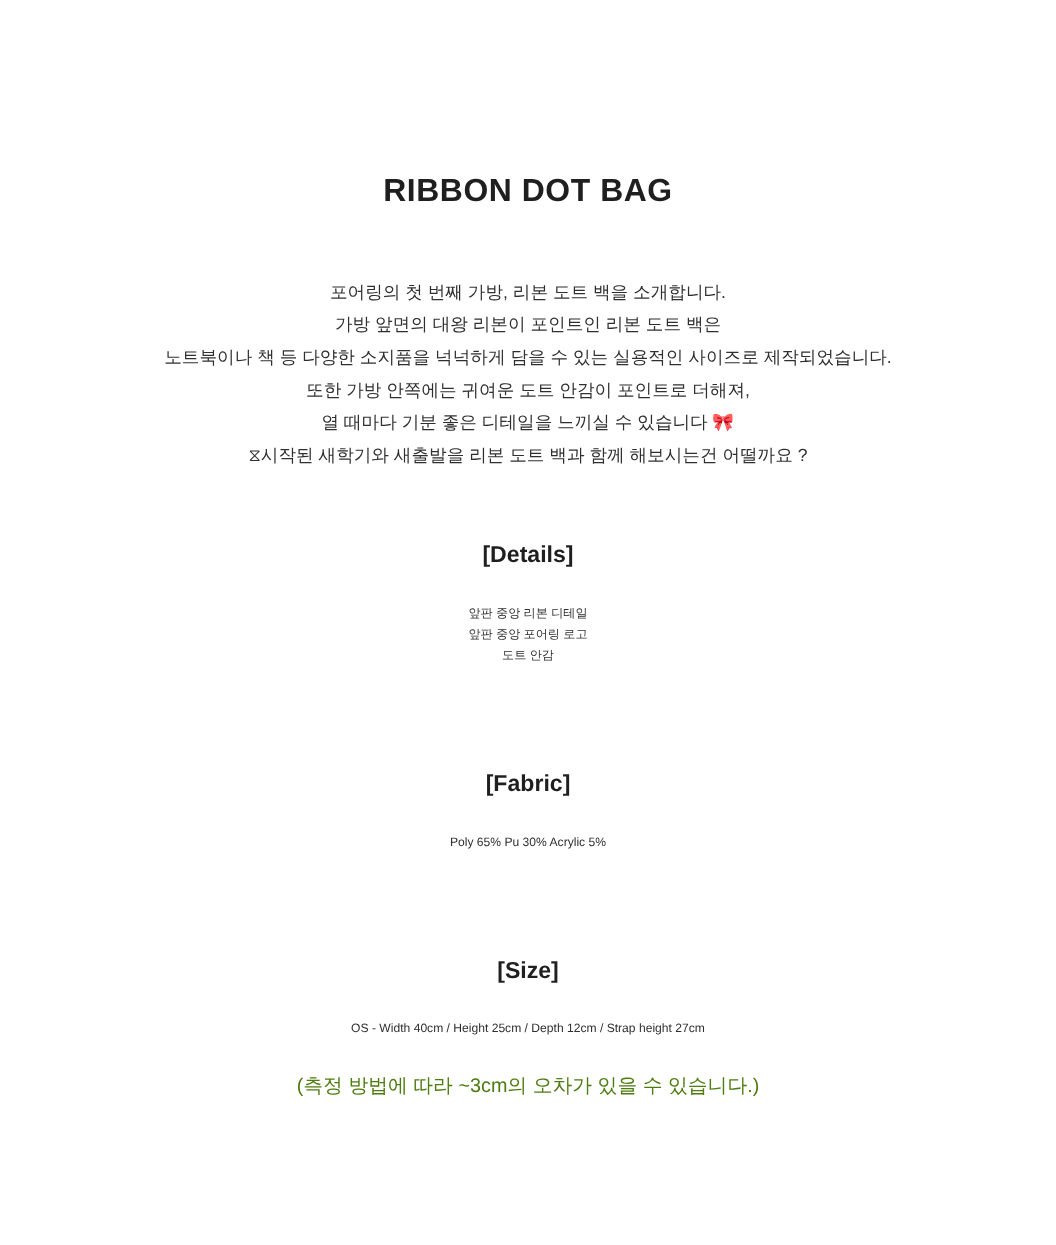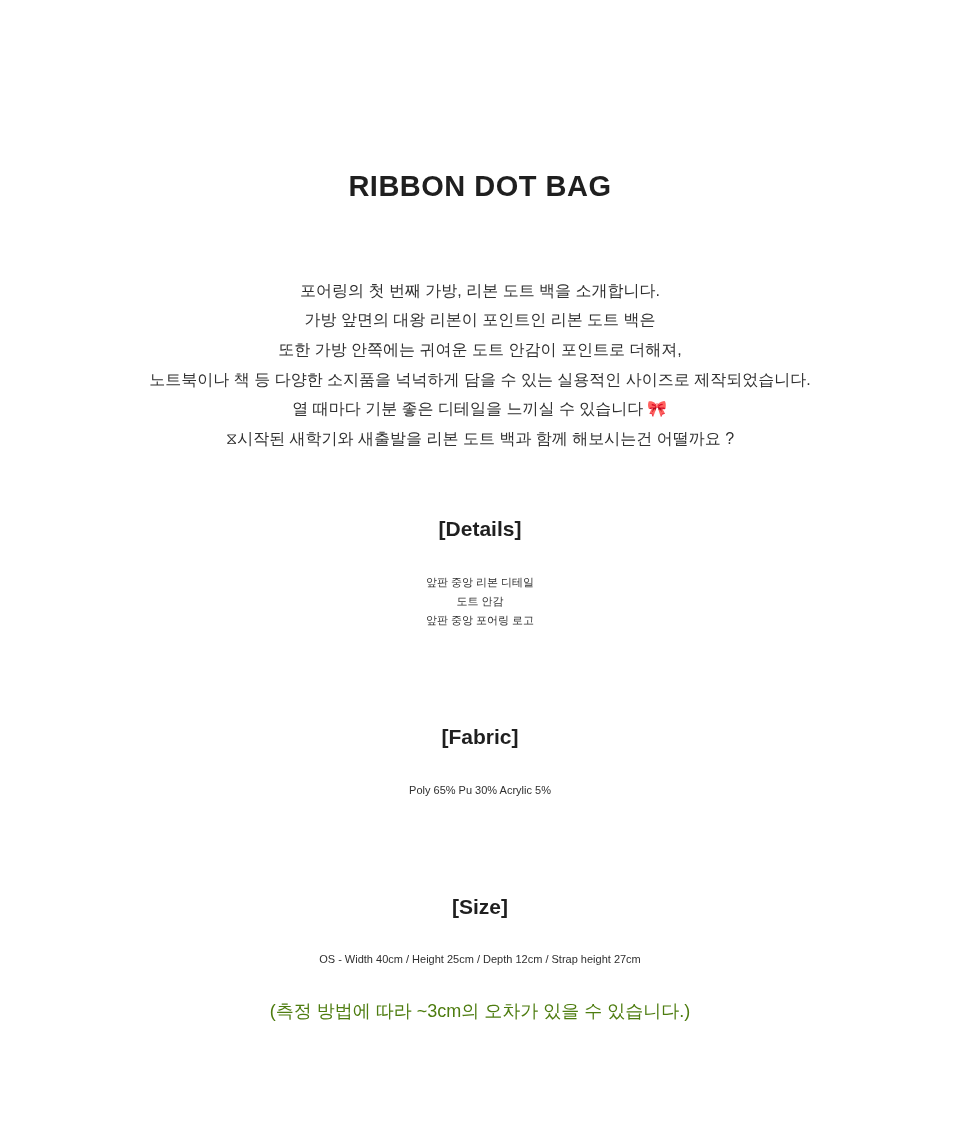--- a/index.html
+++ b/index.html
@@ -19,21 +19,21 @@
     height: 1132px;
     box-sizing: border-box;
     padding: 0 40px;
     text-align: center;
   }
   .product-title {
     font-size: 29px;
     font-weight: bold;
     letter-spacing: 0.5px;
     color: #1f1f1f;
-    margin: 16px;
+    margin: 4px;
     padding-top: 153px;
     line-height: 1.2;
   }
   .intro {
     margin: 0;
     padding-top: 56px;
     font-size: 16px;
     line-height: 1.85;
     color: #2f2f2f;
   }
@@ -77,32 +77,32 @@
 </head>
 <body>
 
 <div class="page">
 
   <h1 class="product-title">RIBBON DOT BAG</h1>
 
   <p class="intro">
     <span>포어링의 첫 번째 가방, 리본 도트 백을 소개합니다.</span>
     <span>가방 앞면의 대왕 리본이 포인트인 리본 도트 백은</span>
+    <span>노트북이나 책 등 다양한 소지품을 넉넉하게 담을 수 있는 실용적인 사이즈로 제작되었습니다.</span>
     <span>또한 가방 안쪽에는 귀여운 도트 안감이 포인트로 더해져,</span>
-    <span>노트북이나 책 등 다양한 소지품을 넉넉하게 담을 수 있는 실용적인 사이즈로 제작되었습니다.</span>
     <span>열 때마다 기분 좋은 디테일을 느끼실 수 있습니다 🎀</span>
     <span>⧖시작된 새학기와 새출발을 리본 도트 백과 함께 해보시는건 어떨까요 ?</span>
   </p>
 
   <div class="section">
     <h2 class="section-heading heading-details">[Details]</h2>
     <p class="section-body body-details">
       <span>앞판 중앙 리본 디테일</span>
+      <span>앞판 중앙 포어링 로고</span>
       <span>도트 안감</span>
-      <span>앞판 중앙 포어링 로고</span>
     </p>
   </div>
 
   <div class="section">
     <h2 class="section-heading heading-fabric">[Fabric]</h2>
     <p class="section-body body-fabric">
       <span>Poly 65% Pu 30% Acrylic 5%</span>
     </p>
   </div>
 

